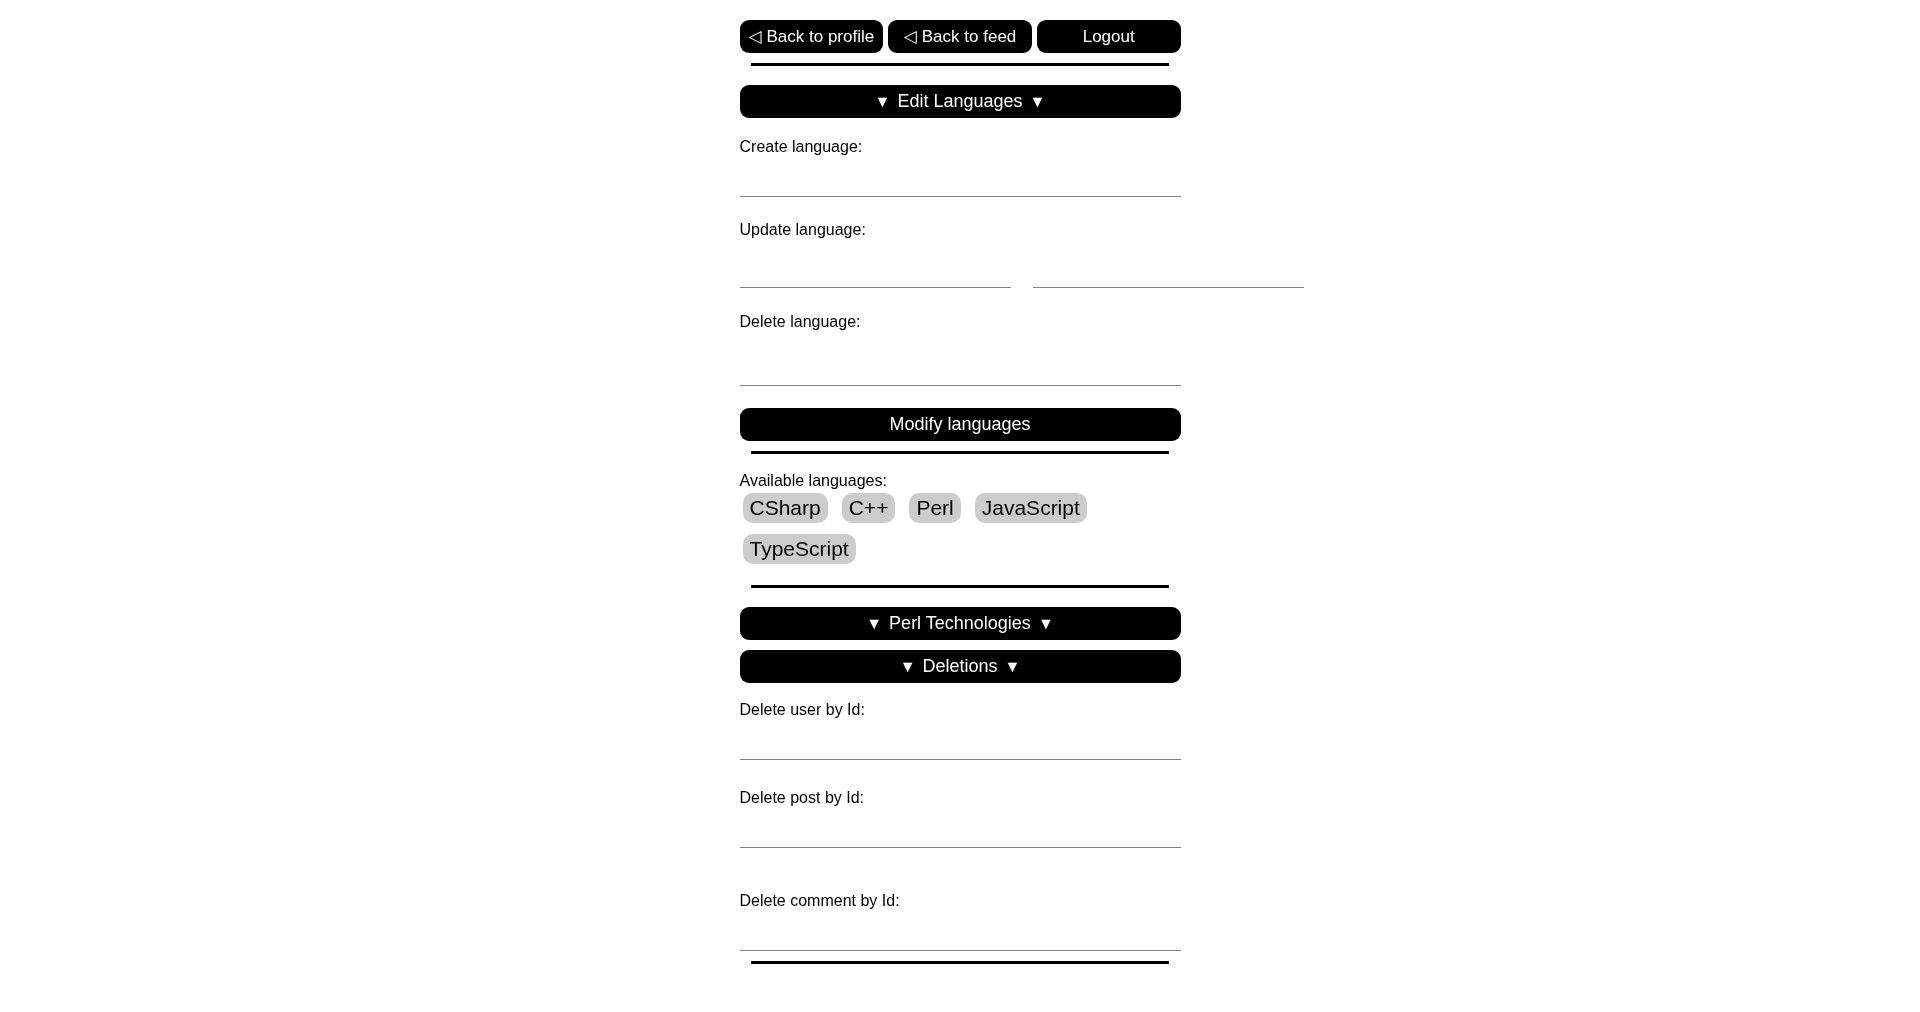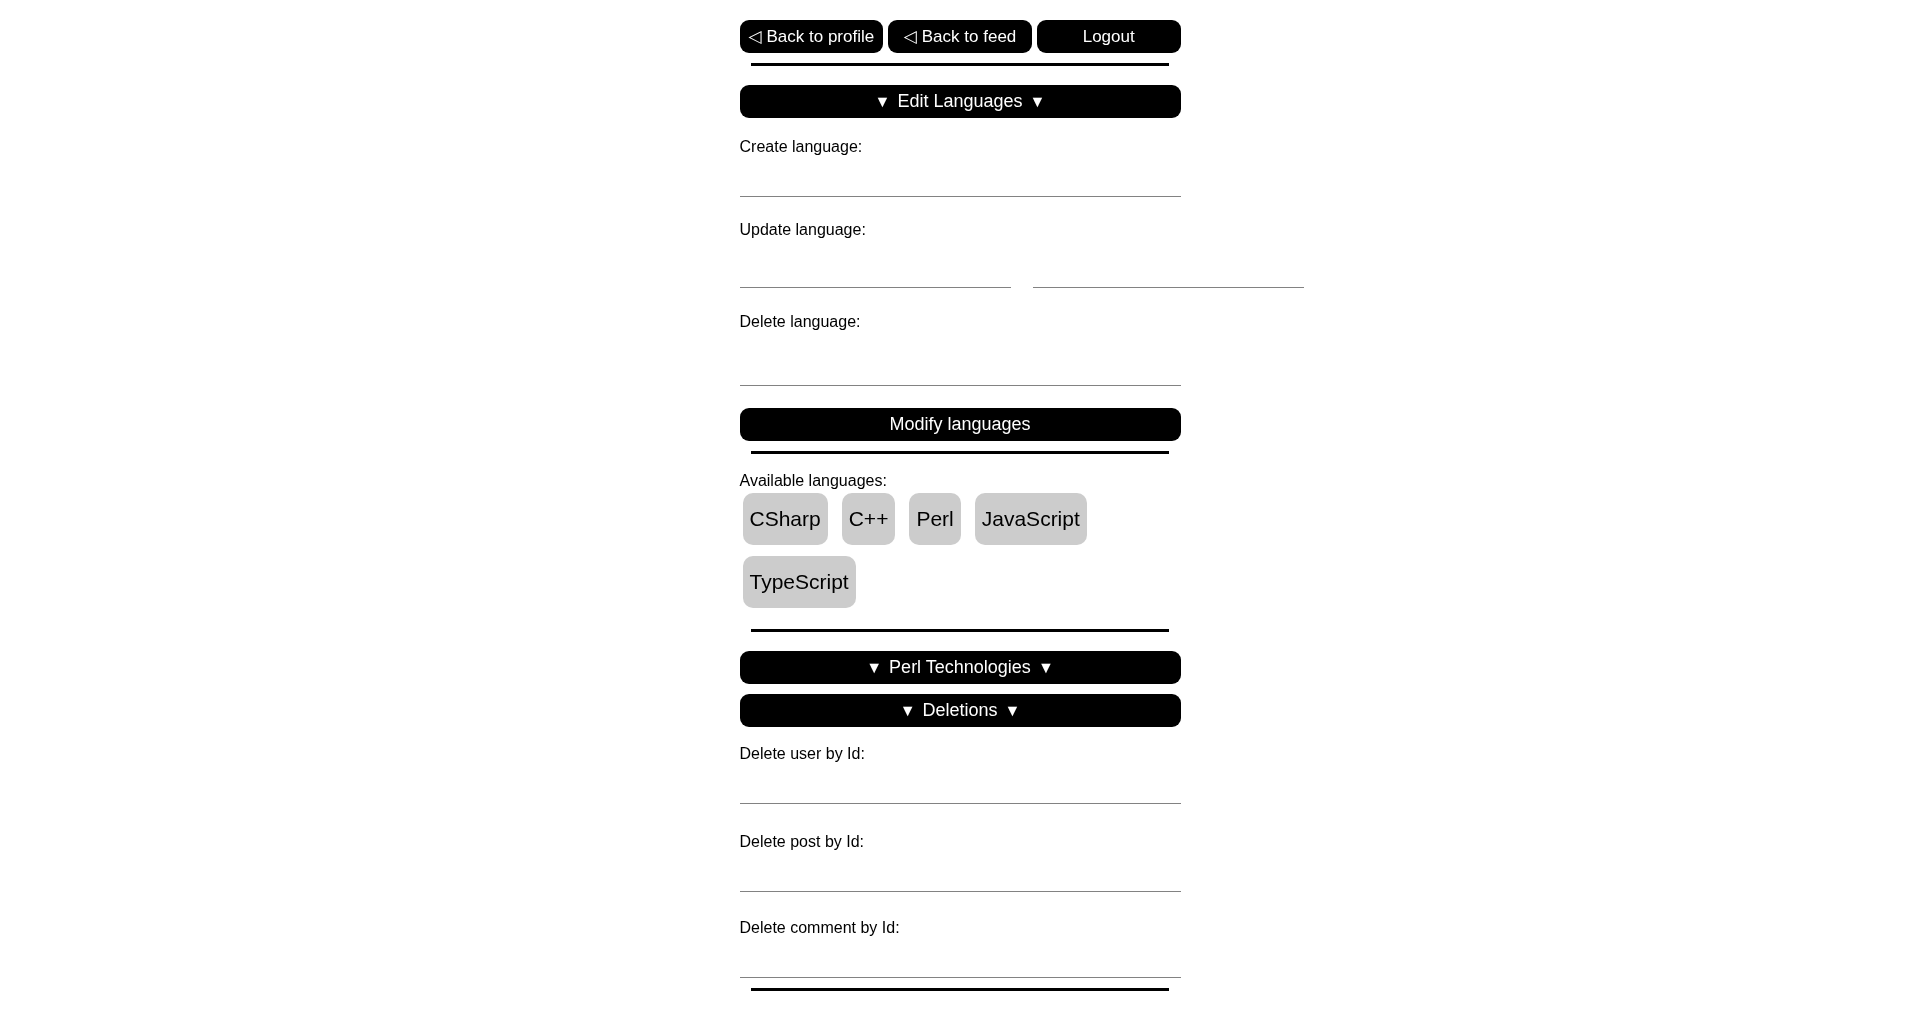--- a/index.html
+++ b/index.html
@@ -64,37 +64,37 @@
   .input-pair .uinput { flex: 1; width: auto; }
   .tag-list {
     display: flex;
     flex-wrap: wrap;
     gap: 11px 14px;
     padding-left: 3px;
   }
   .tag {
     background: #cccccc;
     border-radius: 10px;
-    padding: 13px 7px;
+    padding: 2px 7px;
     font-size: 21px;
     line-height: 26px;
   }
   .caret { font-size: 16px; }
   .back-glyph { font-size: 17px; }
 
   .mt10 { margin-top: 10px; }
   .mt12 { margin-top: 21px; }
   .mt14 { margin-top: 14px; }
   .mt16 { margin-top: 16px; }
   .mt19 { margin-top: 19px; }
   .mt20 { margin-top: 20px; }
   .mt21 { margin-top: 21px; }
   .mt22 { margin-top: 22px; }
   .mt25 { margin-top: 25px; }
-  .mt28 { margin-top: 23px; }
+  .mt28 { margin-top: 40px; }
   .mt8  { margin-top: 8px; }
 </style>
 </head>
 <body>
 
 <div class="container">
 
   <div class="btn-row">
     <button class="btn">
       <span class="back-glyph">◁</span>

